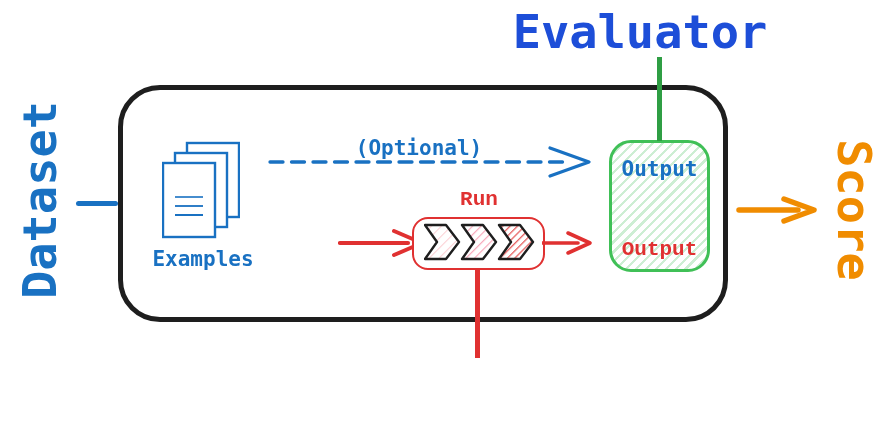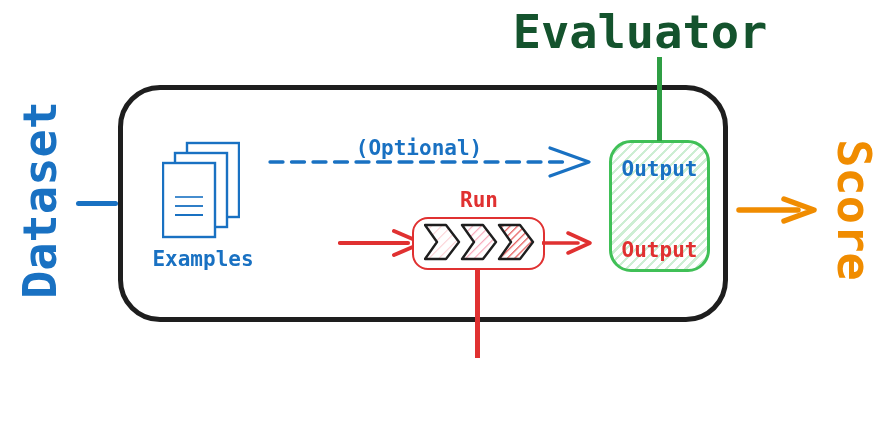--- a/index.html
+++ b/index.html
@@ -4,22 +4,22 @@
 <style>
   html,body{margin:0;padding:0;background:#ffffff;}
   .stage{
     position:relative;width:887px;height:421px;background:#ffffff;overflow:hidden;
     font-family:"DejaVu Sans Mono","Liberation Mono",monospace;font-weight:bold;
   }
   .lbl{position:absolute;white-space:nowrap;line-height:1.1;}
   .big{font-size:47px;}
   .small{font-size:21px;line-height:1.25;}
   .blue{color:#1971c2;}
-  .red{color:#e03131;}
-  .green{color:#14532d;}
+  .red{color:#e03131;font-family:Liberation Mono, monospace;}
+  .green{color:#1d4ed8;}
   .orange{color:#f08c00;}
 
   .cx{transform:translateX(-50%);}
 
   #lbl-dataset{left:40px;top:200px;transform:translate(-50%,-50%) rotate(-90deg);}
   #line-dataset{position:absolute;left:76px;top:201px;width:42px;height:5px;background:#1971c2;border-radius:3px;}
 
   #main-box{position:absolute;left:118px;top:85px;width:610px;height:237px;
     box-sizing:border-box;border:5.5px solid #1e1e1e;border-radius:42px;background:#ffffff;}
 

